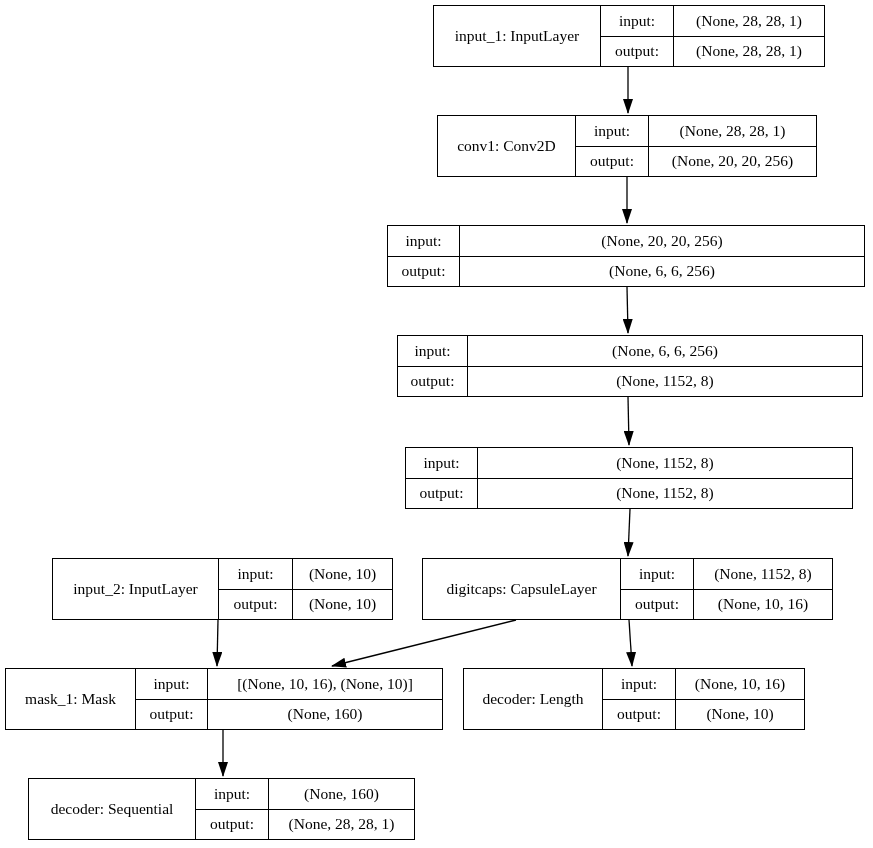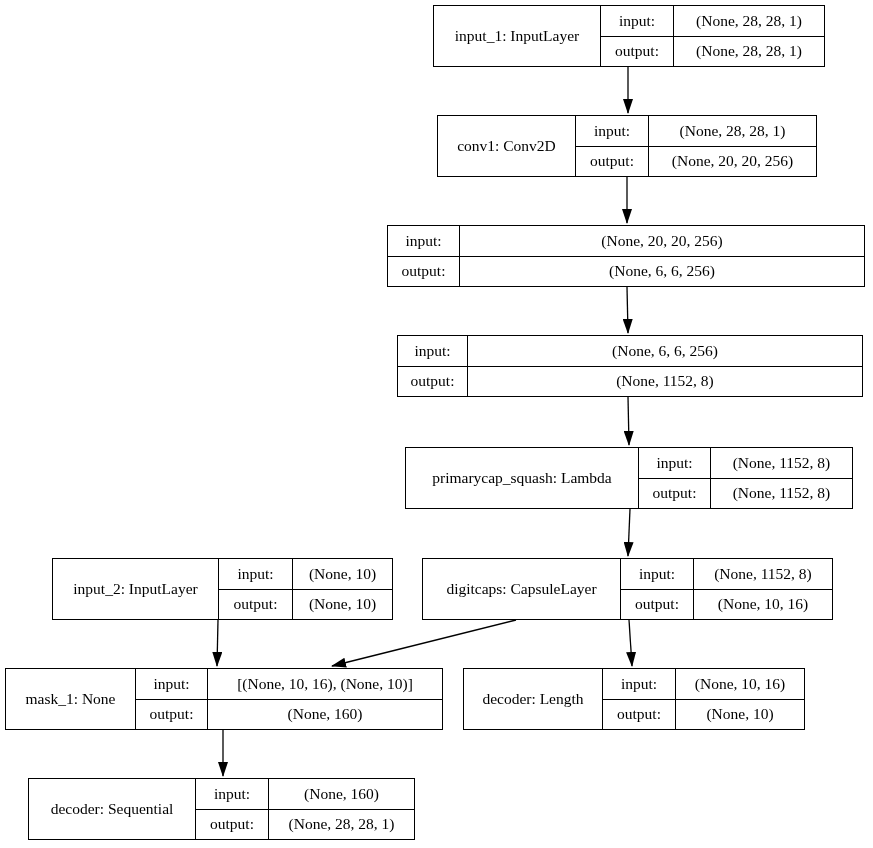--- a/index.html
+++ b/index.html
@@ -142,21 +142,20 @@
         <div class="cell-value">(None, 6, 6, 256)</div>
       </div>
       <div class="io-row">
         <div class="cell-label" style="width:70px;">output:</div>
         <div class="cell-value">(None, 1152, 8)</div>
       </div>
     </div>
   </div>
 
   <div class="node" style="left:405px; top:447px; width:448px;">
-    <div class="cell-name" style="width:233px;">primarycap_squash: Lambda</div>
     <div class="io">
       <div class="io-row first">
         <div class="cell-label" style="width:72px;">input:</div>
         <div class="cell-value">(None, 1152, 8)</div>
       </div>
       <div class="io-row">
         <div class="cell-label" style="width:72px;">output:</div>
         <div class="cell-value">(None, 1152, 8)</div>
       </div>
     </div>
@@ -184,21 +183,21 @@
         <div class="cell-value">(None, 1152, 8)</div>
       </div>
       <div class="io-row">
         <div class="cell-label" style="width:73px;">output:</div>
         <div class="cell-value">(None, 10, 16)</div>
       </div>
     </div>
   </div>
 
   <div class="node" style="left:5px; top:668px; width:438px;">
-    <div class="cell-name" style="width:130px;">mask_1: None</div>
+    <div class="cell-name" style="width:130px;">mask_1: Mask</div>
     <div class="io">
       <div class="io-row first">
         <div class="cell-label" style="width:72px;">input:</div>
         <div class="cell-value">[(None, 10, 16), (None, 10)]</div>
       </div>
       <div class="io-row">
         <div class="cell-label" style="width:72px;">output:</div>
         <div class="cell-value">(None, 160)</div>
       </div>
     </div>

